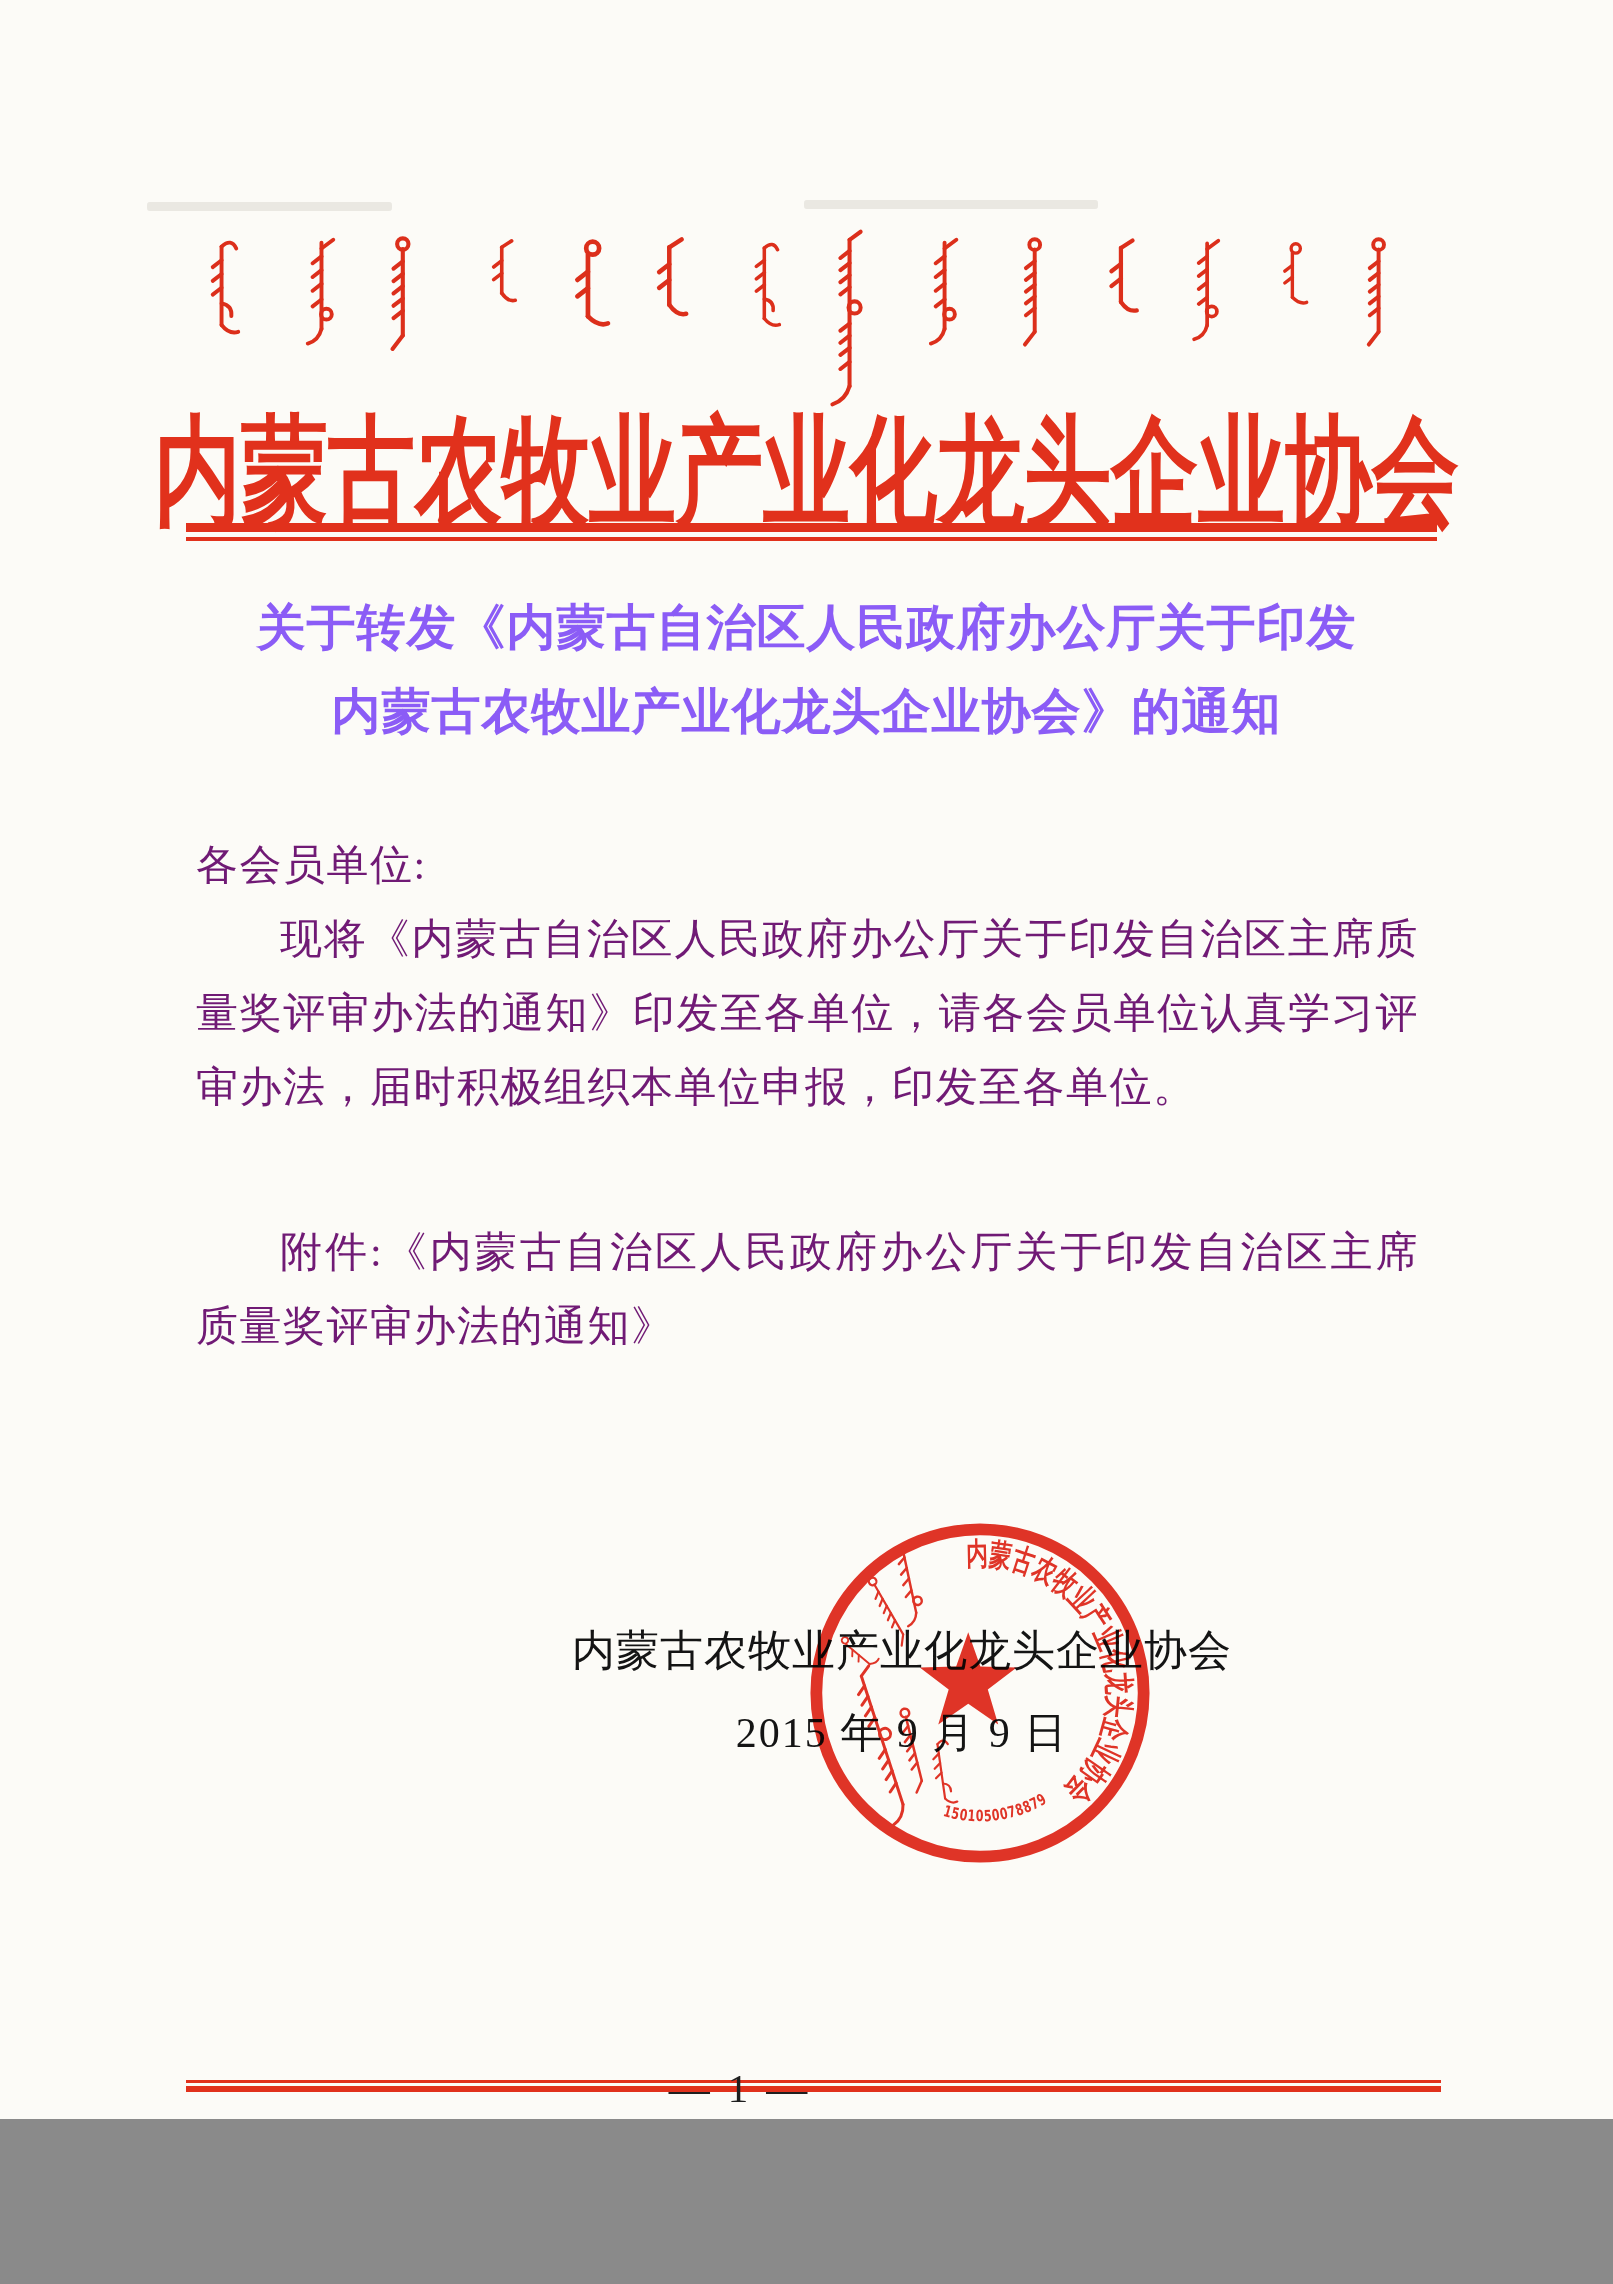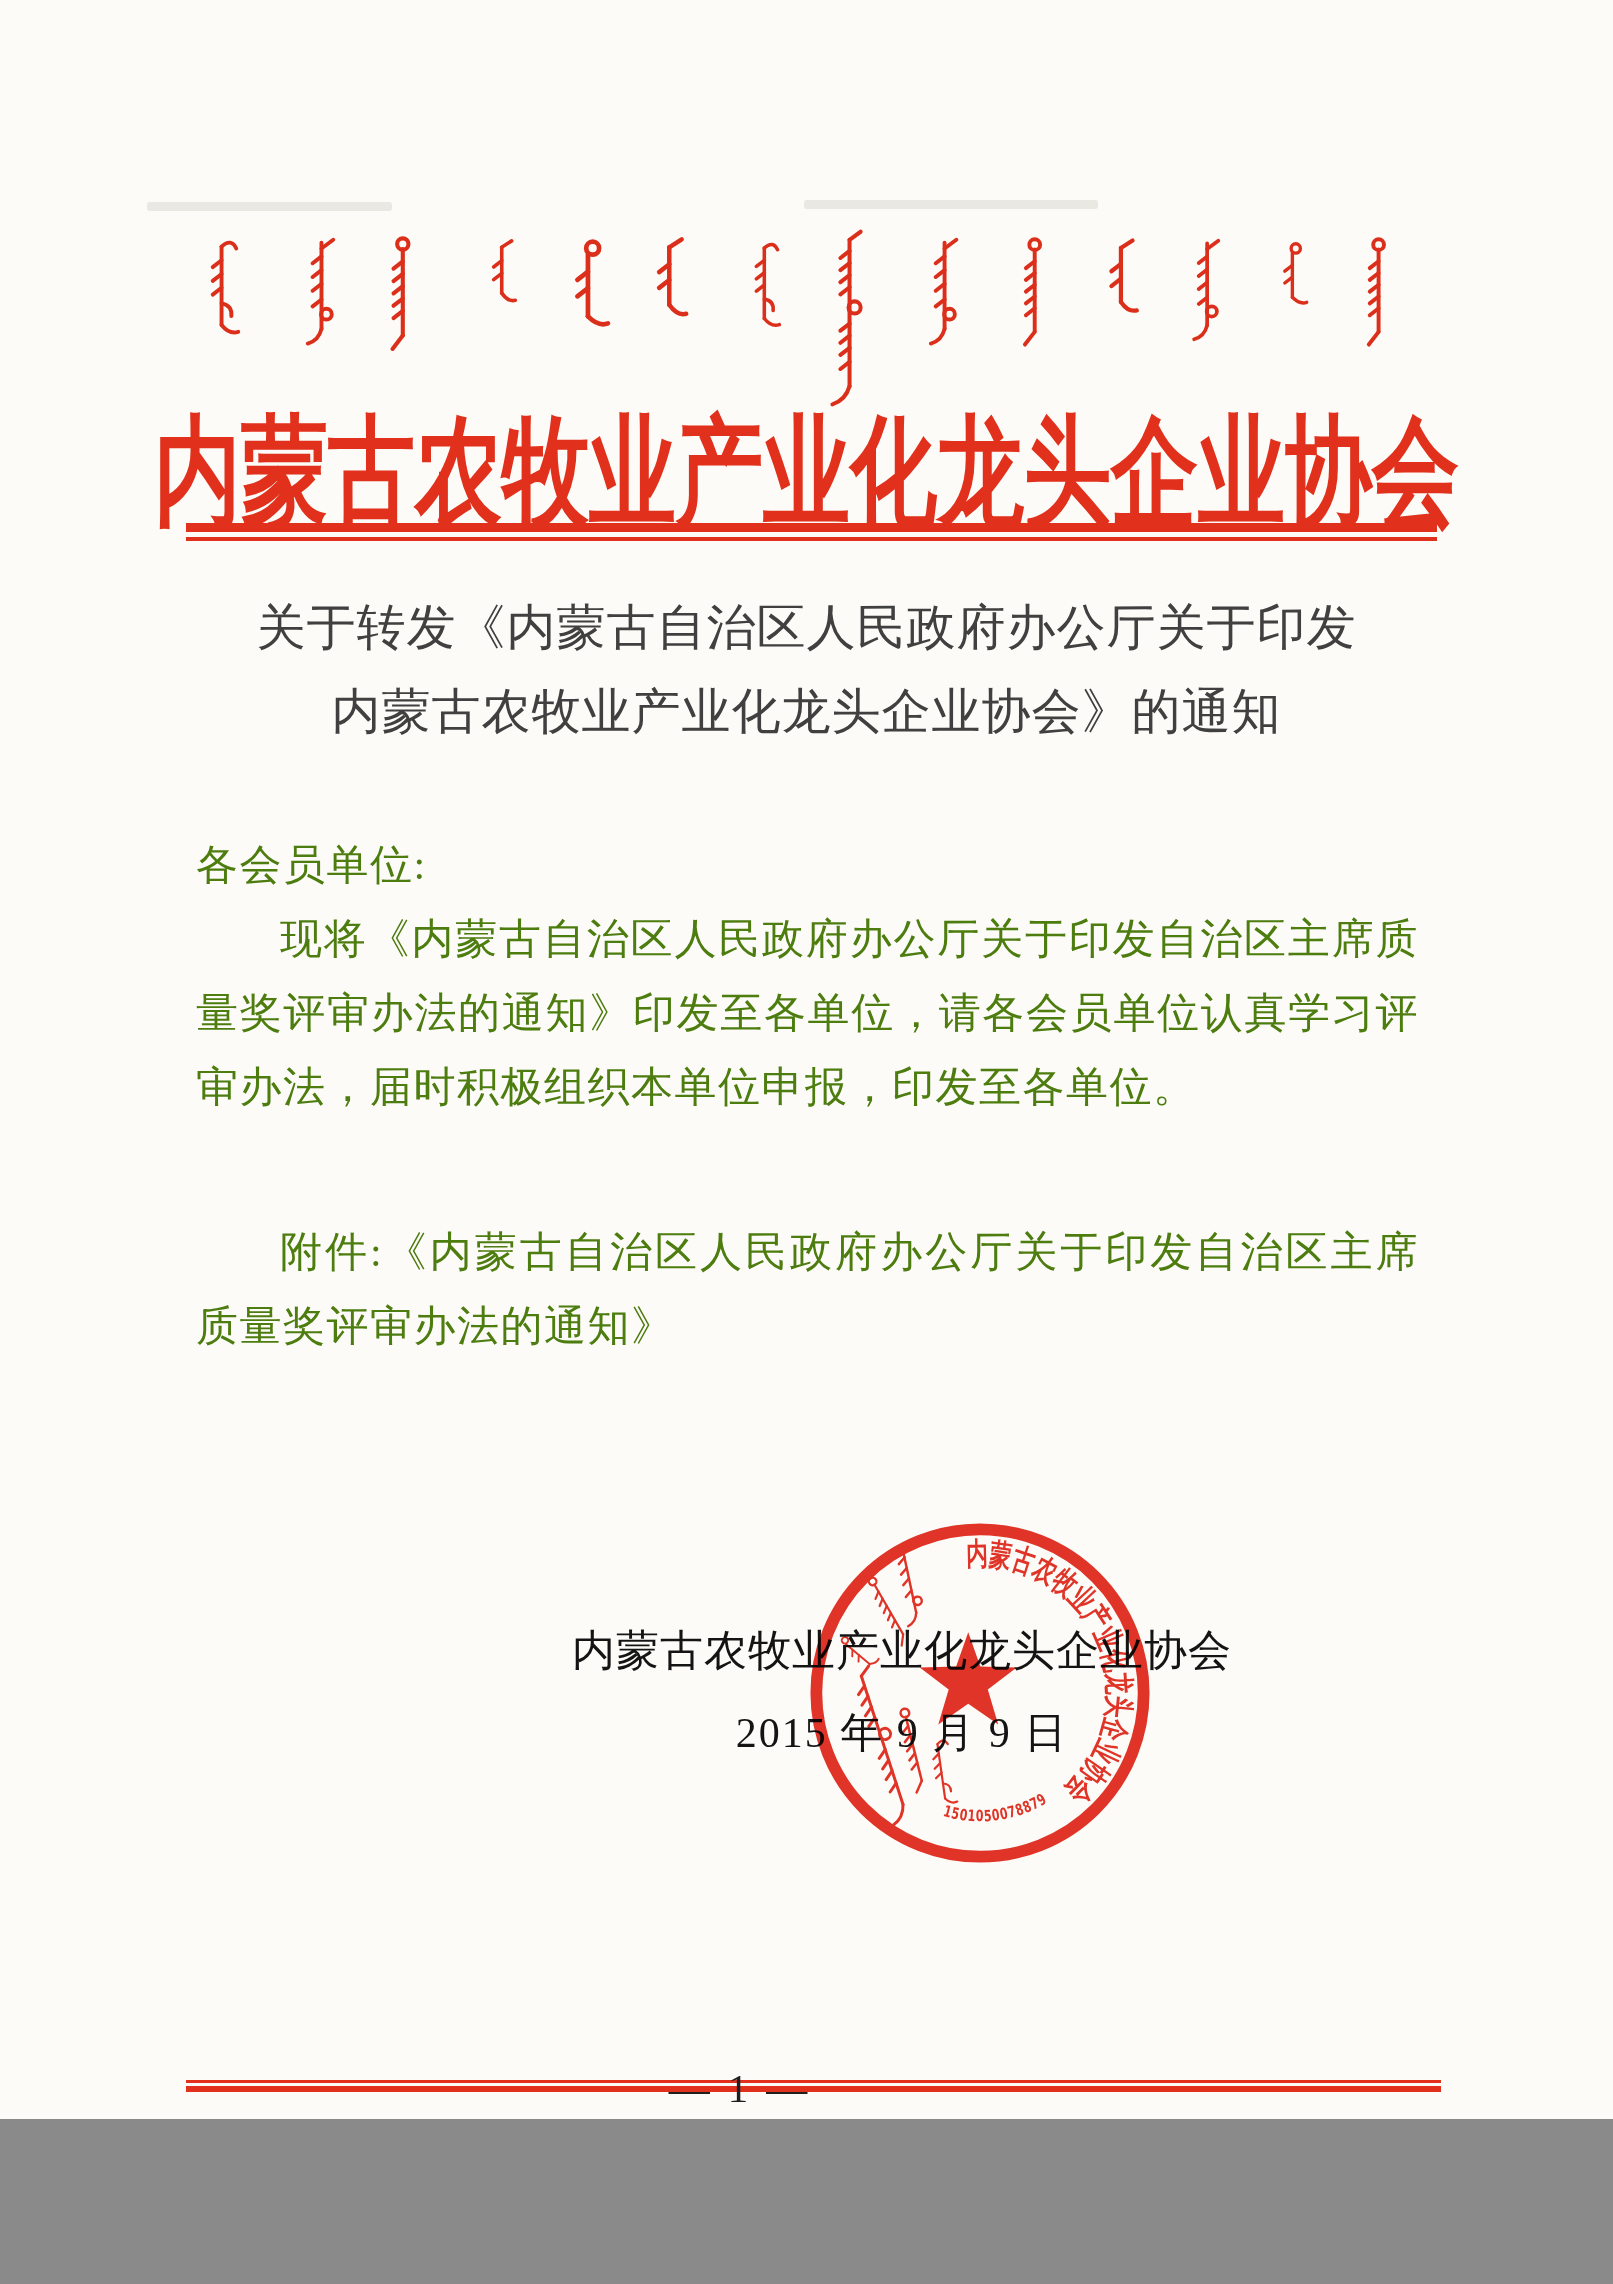--- a/index.html
+++ b/index.html
@@ -20,27 +20,27 @@
     font-size:87px;font-weight:bold;color:#e1311c;
     letter-spacing:0px;
     transform:scaleY(1.38);transform-origin:50% 0;
   }
   .rule{position:absolute;left:186px;width:1251px;background:#e1311c;}
   .rule-thick-top{top:523px;height:8.8px;}
   .rule-thin-bottom{top:537px;height:3.9px;}
   
   .doc-title{
     position:absolute;left:0;top:586px;width:100%;
-    text-align:center;color:#404040;font-weight:normal;
+    text-align:center;color:#8b5cf6;font-weight:bold;
     font-size:49px;line-height:84px;letter-spacing:1px;
   }
   
   .body-block{
     position:absolute;left:196px;top:828px;width:1223px;
-    color:#4d7c0f;font-size:42px;line-height:74px;letter-spacing:1.5px;
+    color:#701a75;font-size:42px;line-height:74px;letter-spacing:1.5px;
     text-align:justify;
   }
   .body-block p{margin:0;text-indent:2em;}
   .attachment{margin-top:91px !important;}
   
   .sig-org{
     position:absolute;left:559px;top:1622px;width:686px;
     text-align:center;color:#141414;font-size:43px;letter-spacing:1px;
     z-index:1;
   }

